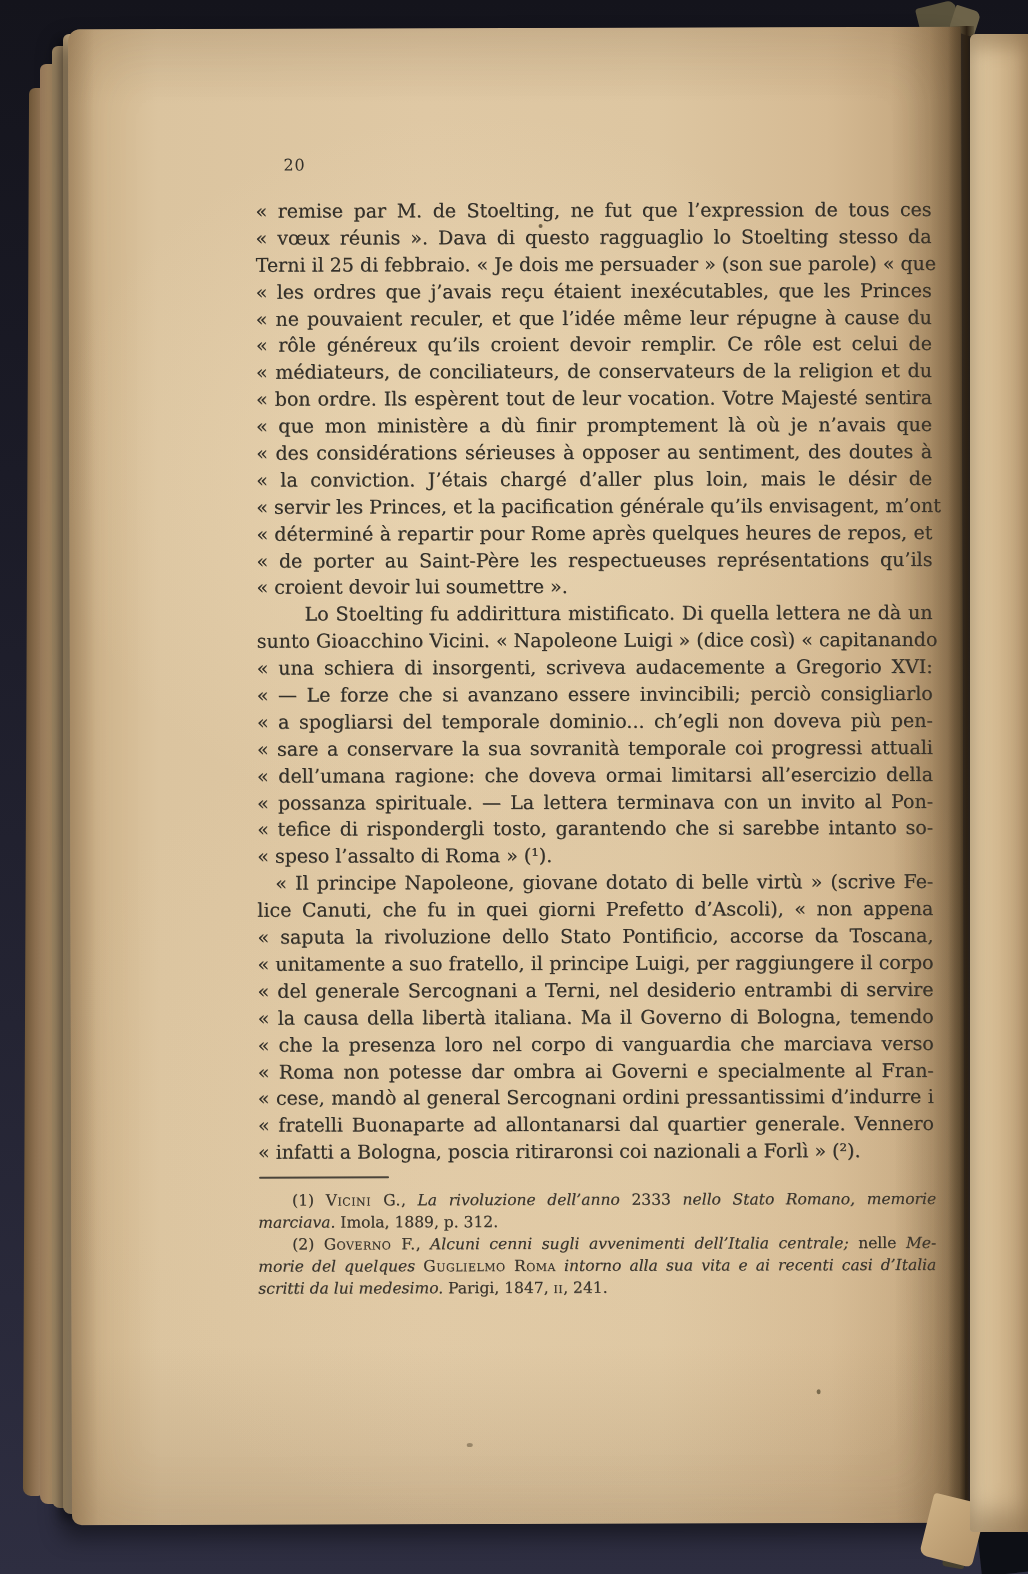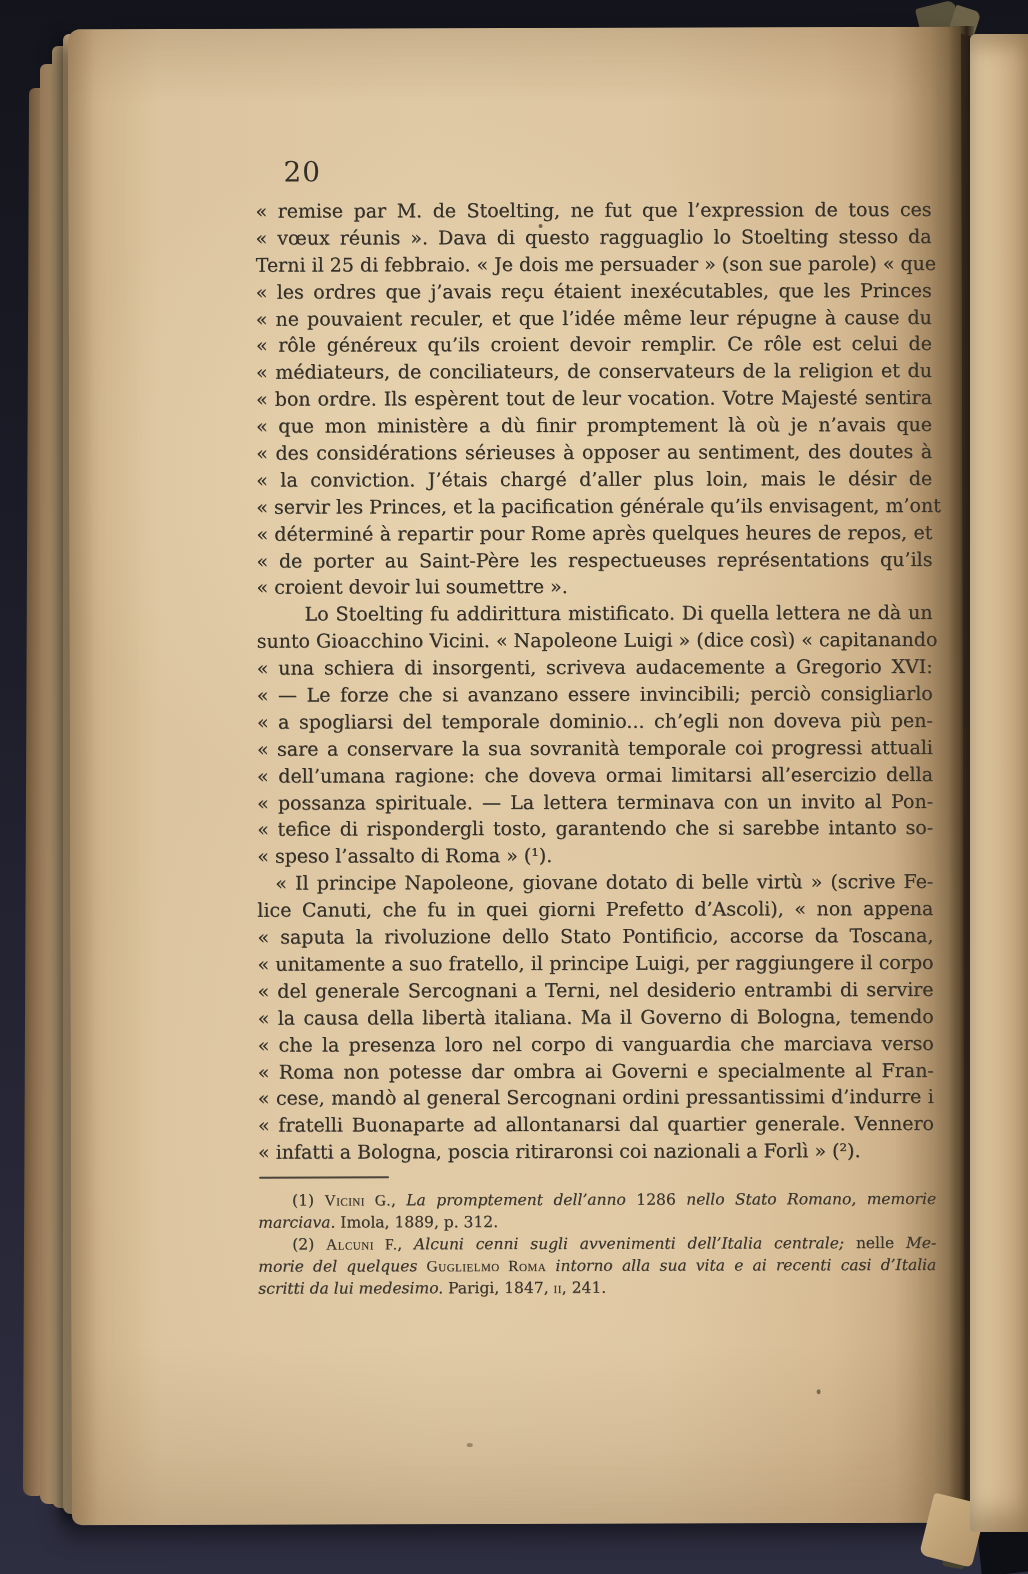--- a/index.html
+++ b/index.html
@@ -34,36 +34,36 @@
     content:"";position:absolute;top:0;right:0;width:70px;height:100%;
     background:linear-gradient(90deg, rgba(90,68,40,0) 0%, rgba(90,68,40,.18) 55%, rgba(62,46,26,.45) 100%);
     border-radius:0 4px 6px 0;pointer-events:none;
   }
   .page:before{ 
     content:"";position:absolute;top:0;left:0;width:26px;height:100%;
     background:linear-gradient(90deg, rgba(122,95,62,.35), rgba(122,95,62,0));
     border-radius:12px 0 0 10px;pointer-events:none;
   }
 
-  .pagenum{position:absolute;left:215px;top:127px;font-size:28px;letter-spacing:1px;color:#33302a;}
+  .pagenum{position:absolute;left:215px;top:127px;font-size:16px;letter-spacing:1px;color:#33302a;}
 
   .btext{position:absolute;left:187px;top:169px;width:676px;font-size:19px;line-height:26.9px;color:#33302a;text-shadow:.35px .35px .45px rgba(52,46,36,.55);}
   .bline{white-space:nowrap;text-align:justify;text-align-last:justify;height:26.9px;}
   .bline.nofill{text-align-last:left;}
   .bline.ind1{padding-left:48px;}
   .bline.ind2{padding-left:18px;}
 
   .frule{position:absolute;left:188px;top:1148px;width:130px;height:2px;background:#4a443a;border-radius:1px;}
 
   .fnotes{position:absolute;left:187px;top:1161px;width:678px;font-size:15.5px;line-height:22px;color:#3a352d;text-shadow:.3px .3px .4px rgba(52,46,36,.5);}
   .fline{white-space:nowrap;text-align:justify;text-align-last:justify;height:22px;}
   .fline.nofill{text-align-last:left;}
   .fline.ind{padding-left:34px;}
   .seg-i{font-style:italic;}
-  .seg-sc{font-variant:small-caps;letter-spacing:.5px;font-family:Liberation Serif, serif;}
+  .seg-sc{font-variant:small-caps;letter-spacing:.5px;}
   .seg-n{font-style:normal;}
 
   .speck{position:absolute;border-radius:50%;background:#6f6148;}
   .sp1{left:470px;top:196px;width:4px;height:4px;}
   .sp2{left:745px;top:1362px;width:4px;height:5px;background:#7a6b4e;}
   .sp3{left:395px;top:1415px;width:6px;height:4px;background:rgba(111,97,72,.6);}
 
   
   .crease{position:absolute;left:948px;top:26px;width:26px;height:1516px;z-index:3;
     background:linear-gradient(90deg, rgba(47,35,20,0) 0%, rgba(72,56,34,.55) 45%, #2c2114 72%, rgba(40,30,16,.2) 100%);}
@@ -132,23 +132,23 @@
         <div class="bline">« del generale Sercognani a Terni, nel desiderio entrambi di servire</div>
         <div class="bline">« la causa della libertà italiana. Ma il Governo di Bologna, temendo</div>
         <div class="bline">« che la presenza loro nel corpo di vanguardia che marciava verso</div>
         <div class="bline">« Roma non potesse dar ombra ai Governi e specialmente al Fran-</div>
         <div class="bline">« cese, mandò al general Sercognani ordini pressantissimi d’indurre i</div>
         <div class="bline">« fratelli Buonaparte ad allontanarsi dal quartier generale. Vennero</div>
         <div class="bline nofill">« infatti a Bologna, poscia ritiraronsi coi nazionali a Forlì » (²).</div>
       </div>
     <div class="frule"></div>
     <div class="fnotes">
-        <div class="fline ind"><span class="seg-n">(1) </span><span class="seg-sc">Vicini G.</span><span class="seg-n">, </span><span class="seg-i">La promptement dell’anno </span><span class="seg-n">1286 </span><span class="seg-i">nello Stato Romano, memorie</span></div>
+        <div class="fline ind"><span class="seg-n">(1) </span><span class="seg-sc">Vicini G.</span><span class="seg-n">, </span><span class="seg-i">La rivoluzione dell’anno </span><span class="seg-n">2333 </span><span class="seg-i">nello Stato Romano, memorie</span></div>
         <div class="fline nofill"><span class="seg-i">marciava.</span><span class="seg-n"> Imola, 1889, p. 312.</span></div>
-        <div class="fline ind"><span class="seg-n">(2) </span><span class="seg-sc">Alcuni F.</span><span class="seg-n">, </span><span class="seg-i">Alcuni cenni sugli avvenimenti dell’Italia centrale;</span><span class="seg-n"> nelle </span><span class="seg-i">Me-</span></div>
+        <div class="fline ind"><span class="seg-n">(2) </span><span class="seg-sc">Governo F.</span><span class="seg-n">, </span><span class="seg-i">Alcuni cenni sugli avvenimenti dell’Italia centrale;</span><span class="seg-n"> nelle </span><span class="seg-i">Me-</span></div>
         <div class="fline"><span class="seg-i">morie del quelques </span><span class="seg-sc">Guglielmo Roma</span><span class="seg-i"> intorno alla sua vita e ai recenti casi d’Italia</span></div>
         <div class="fline nofill"><span class="seg-i">scritti da lui medesimo.</span><span class="seg-n"> Parigi, 1847, </span><span class="seg-sc">ii</span><span class="seg-n">, 241.</span></div>
       </div>
     <div class="speck sp1"></div>
     <div class="speck sp2"></div>
     <div class="speck sp3"></div>
   </div>
 
   <div class="crease"></div>
   <div class="bit br1"></div>

